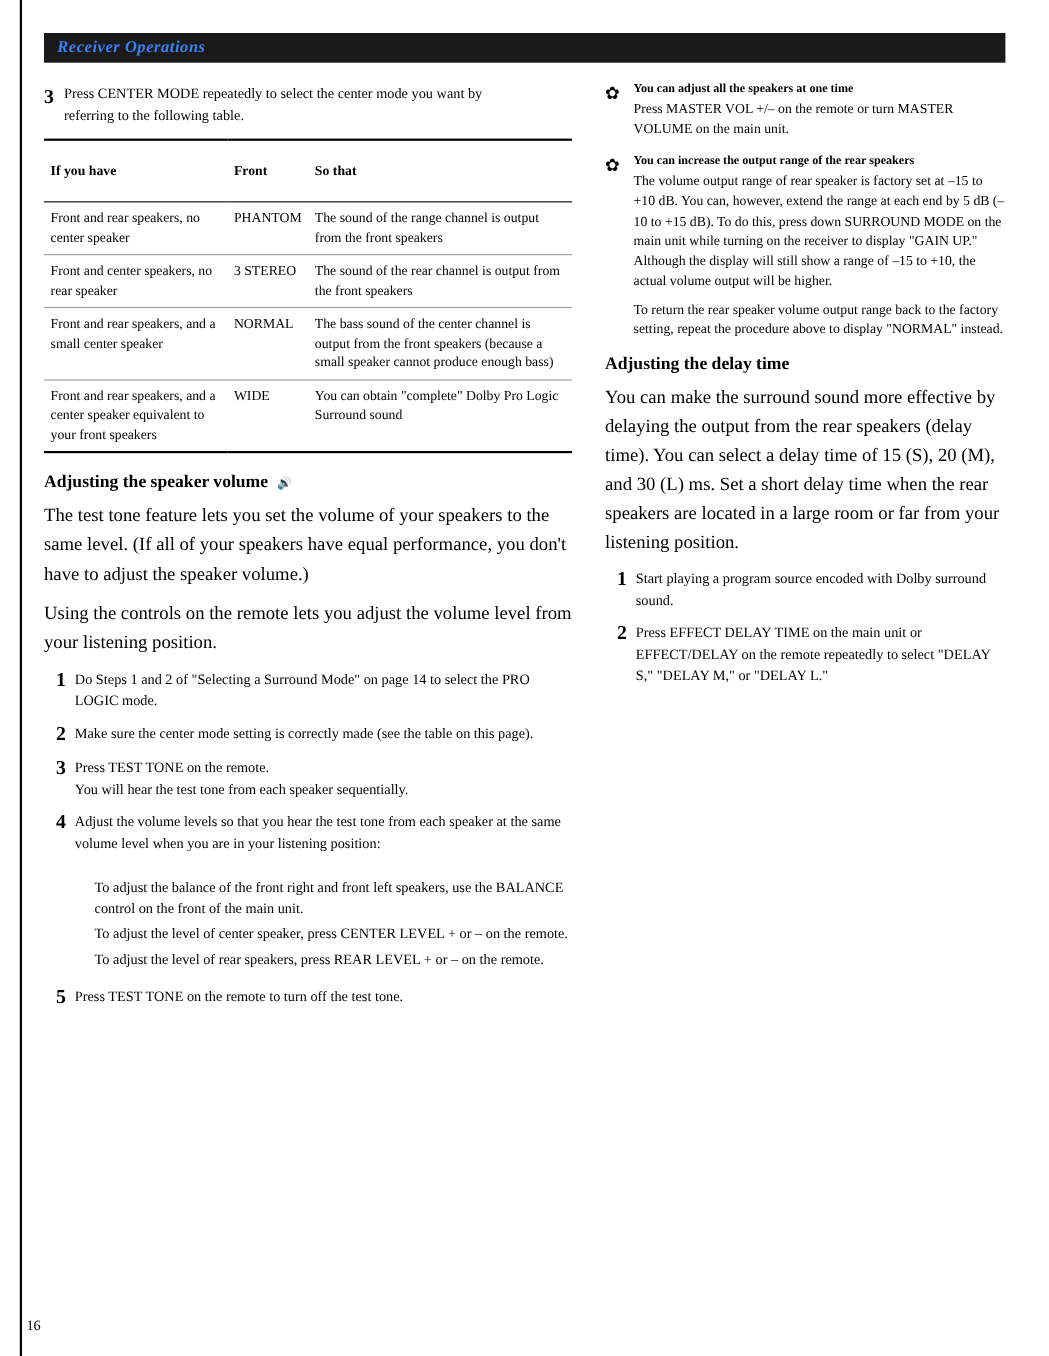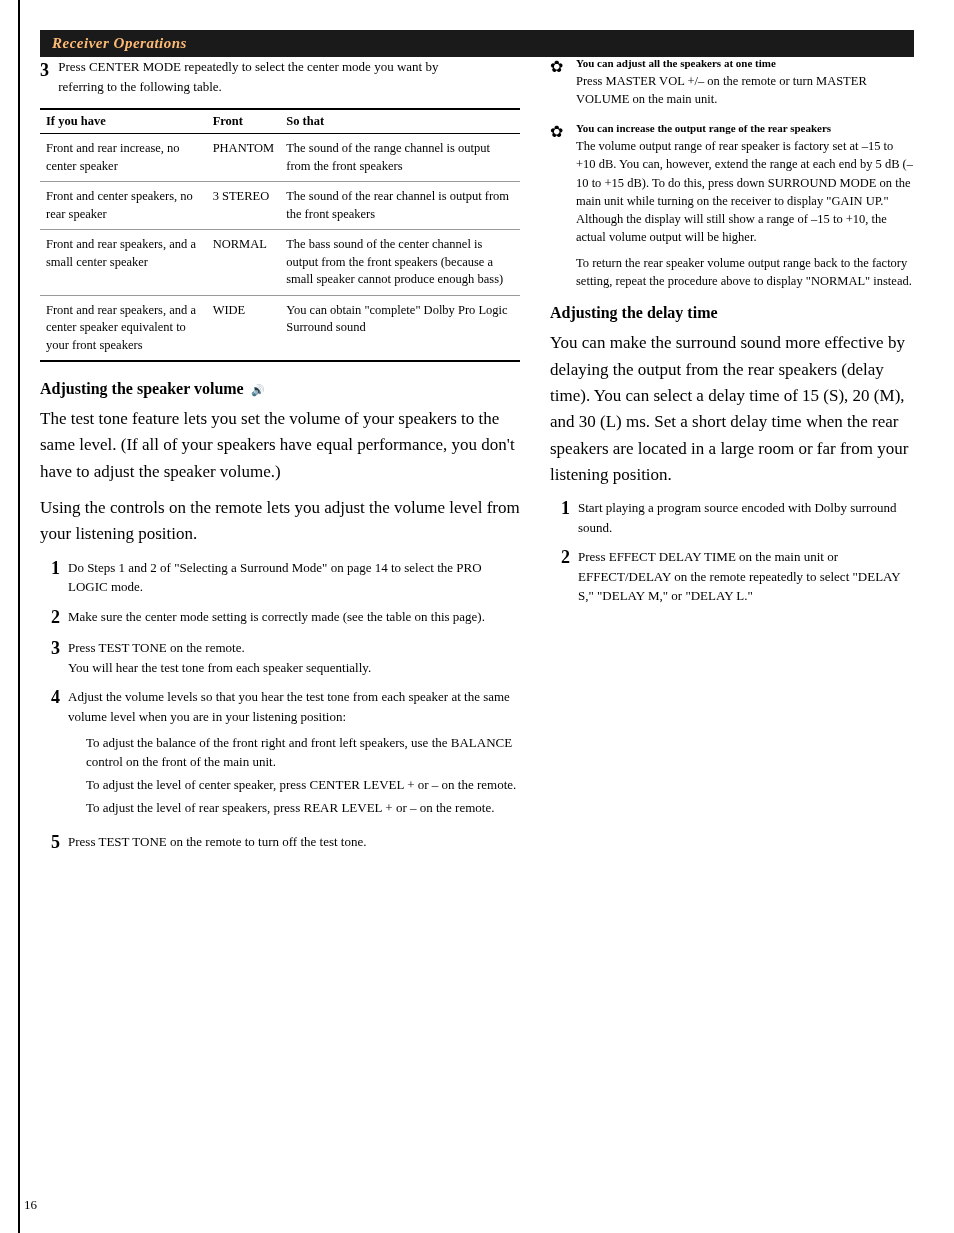--- a/index.html
+++ b/index.html
@@ -13,25 +13,26 @@
       padding: 0;
     }
     .page {
       width: 954px;
       min-height: 1233px;
       padding: 30px 40px 30px 40px;
       position: relative;
     }
     .header-bar {
       background: #1a1a1a;
-      color: #fdba74;
+      color: #3b82f6;
       font-style: italic;
       font-weight: bold;
       font-size: 15px;
       padding: 5px 12px;
+      margin-bottom: 18px;
       letter-spacing: 0.5px;
     }
     .two-col {
       display: flex;
       gap: 30px;
     }
     .left-col {
       width: 480px;
       flex-shrink: 0;
     }
@@ -58,21 +59,21 @@
     .mode-table {
       width: 100%;
       border-collapse: collapse;
       margin-bottom: 18px;
       font-size: 12.5px;
     }
     .mode-table th {
       border-top: 2px solid #000;
       border-bottom: 1px solid #000;
       text-align: left;
-      padding: 4px 6px;
+      padding: 20px 6px;
       font-weight: bold;
     }
     .mode-table td {
       padding: 6px 6px;
       vertical-align: top;
       border-bottom: 1px solid #999;
       line-height: 1.4;
     }
     .mode-table tr:last-child td {
       border-bottom: 2px solid #000;
@@ -108,21 +109,21 @@
       min-width: 20px;
       text-align: right;
       line-height: 1.2;
     }
     .steps-list li .content {
       flex: 1;
     }
     .bullet-list {
       list-style: disc;
       padding-left: 18px;
-      margin-top: 8px;
+      margin-top: 22px;
     }
     .bullet-list li {
       margin-bottom: 4px;
       line-height: 1.45;
     }
     .tip-block {
       margin-bottom: 14px;
       display: flex;
       gap: 6px;
       align-items: flex-start;
@@ -171,21 +172,21 @@
       <table class="mode-table">
         <thead>
           <tr>
             <th>If you have</th>
             <th>Front</th>
             <th>So that</th>
           </tr>
         </thead>
         <tbody id="table-body">
         <tr>
-              <td>Front and rear increase, no center speaker</td>
+              <td>Front and rear speakers, no center speaker</td>
               <td>PHANTOM</td>
               <td>The sound of the range channel is output from the front speakers</td>
             </tr>
             <tr>
               <td>Front and center speakers, no rear speaker</td>
               <td>3 STEREO</td>
               <td>The sound of the rear channel is output from the front speakers</td>
             </tr>
             <tr>
               <td>Front and rear speakers, and a small center speaker</td>

